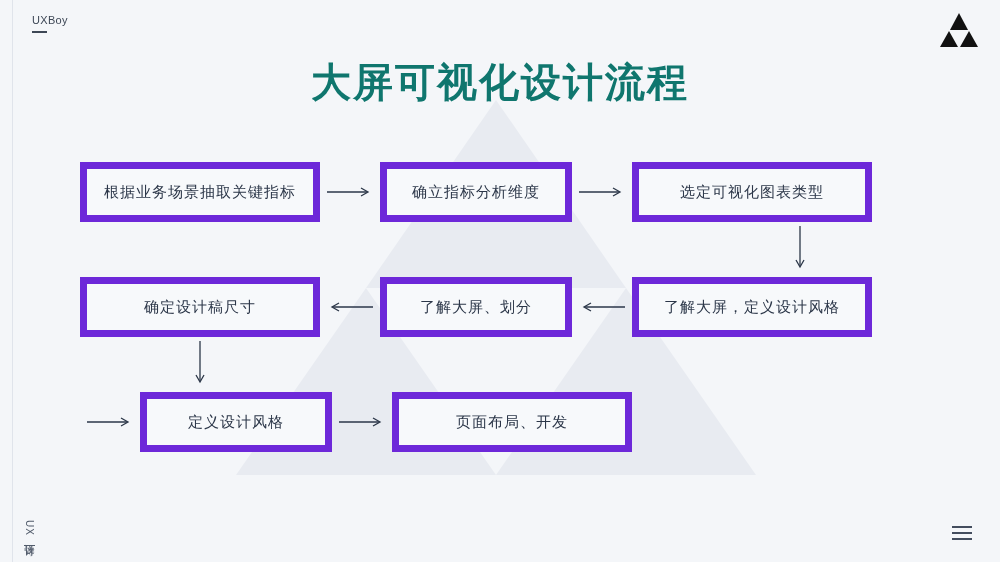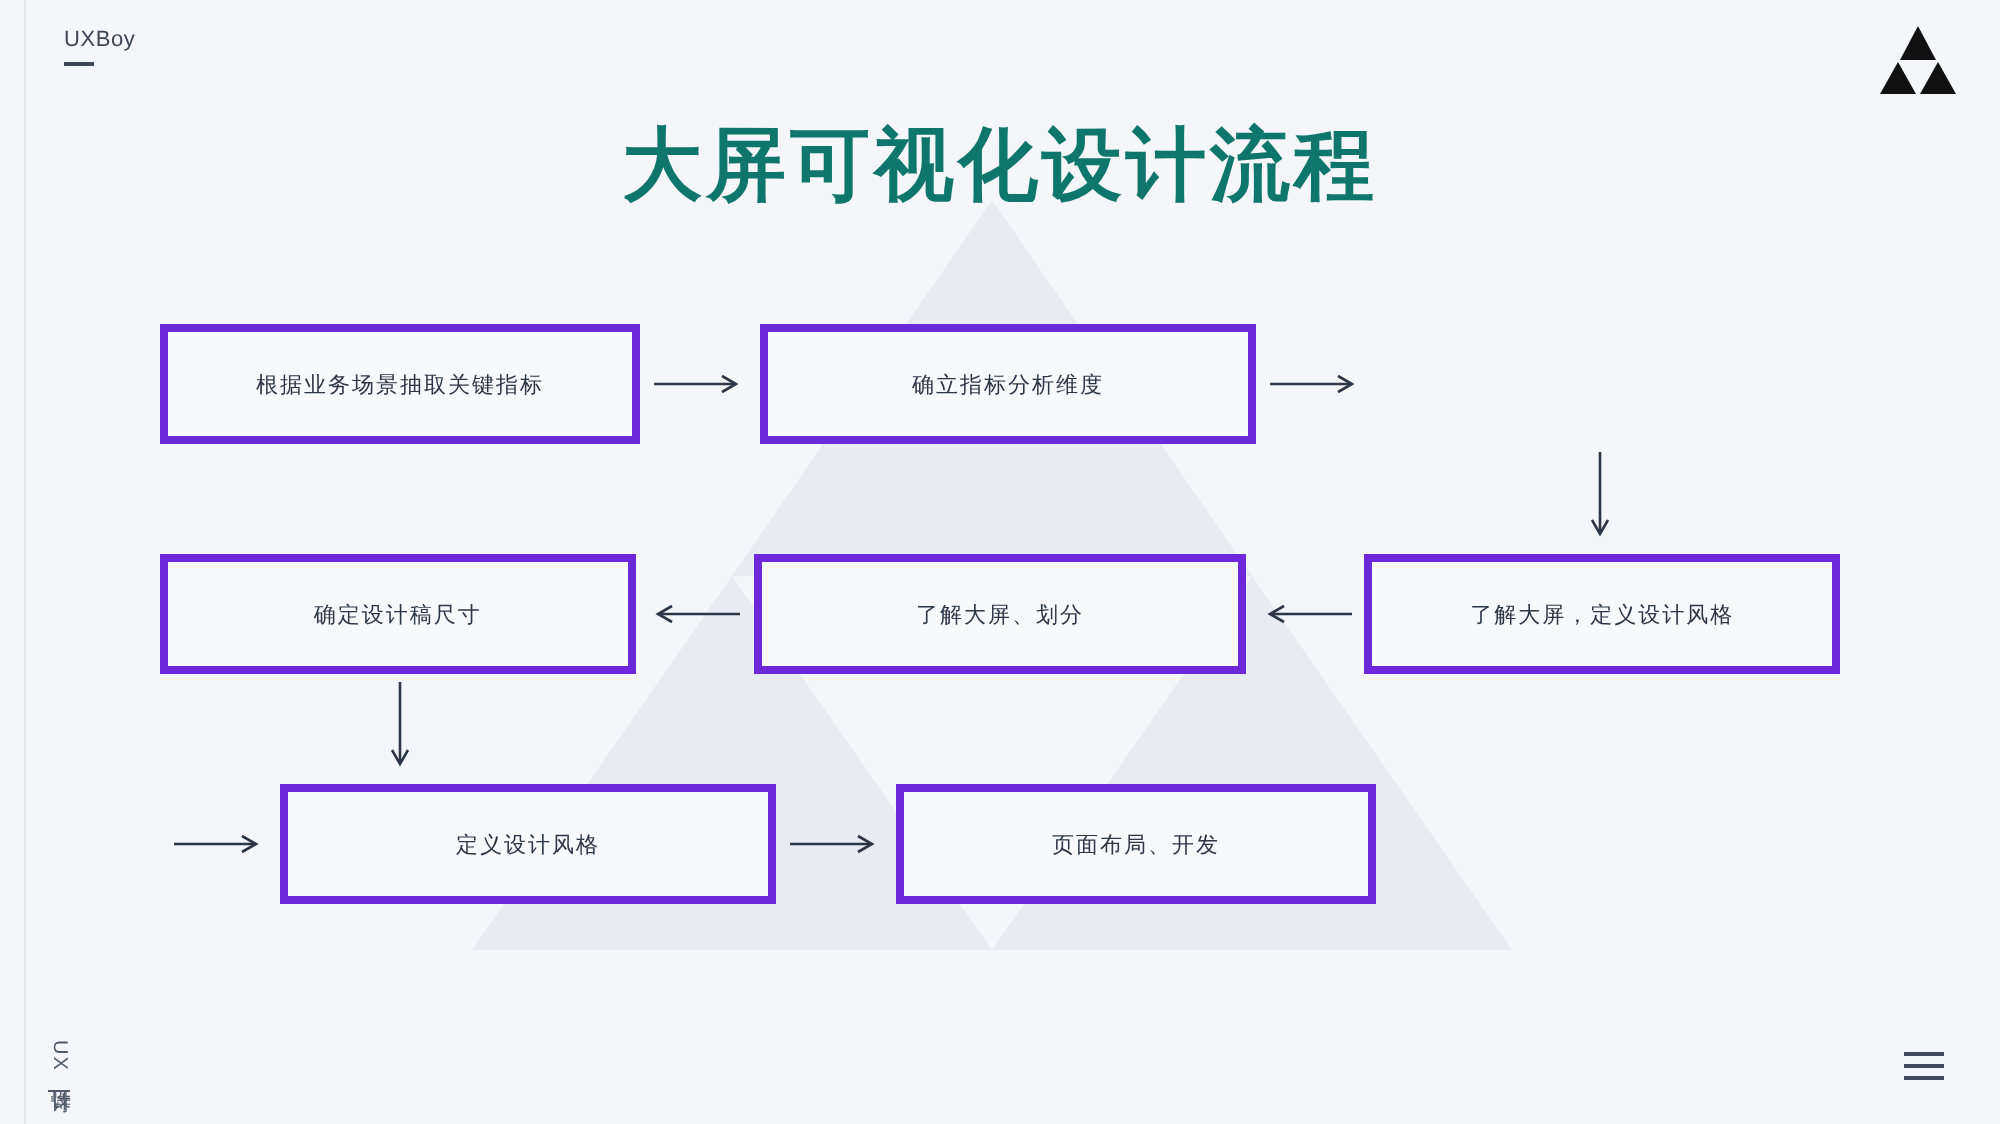--- a/index.html
+++ b/index.html
@@ -94,32 +94,32 @@
   .flow-row {
     display: flex;
     align-items: center;
     height: 60px;
   }
   .row-gap { height: 55px; position: relative; }
 
   .node {
     box-sizing: border-box;
     height: 60px;
-    border: 4px solid #6d28d9;
+    border: 7px solid #6d28d9;
     background: #f7f9fb;
     display: flex;
     align-items: center;
     justify-content: center;
-    font-size: 11px;
+    font-size: 15px;
     color: #2b3648;
     letter-spacing: 1px;
     font-weight: 500;
   }
   .node.col1 { width: 240px; }
-  .node.col2 { width: 248px; }
+  .node.col2 { width: 192px; }
   .node.col3 { width: 240px; }
 
   .h-arrow {
     width: 60px;
     height: 60px;
     display: flex;
     align-items: center;
     justify-content: center;
   }
   .h-arrow svg { display: block; }
@@ -218,20 +218,21 @@
         <polyline points="34,2 41,6 34,10" fill="none" stroke="#2b3648" stroke-width="1.3"></polyline>
       </svg>
     </div>
     <div class="node col2">确立指标分析维度</div>
     <div class="h-arrow">
       <svg width="46" height="12" viewBox="0 0 46 12" xmlns="http://www.w3.org/2000/svg">
         <line x1="0" y1="6" x2="40" y2="6" stroke="#2b3648" stroke-width="1.3"></line>
         <polyline points="34,2 41,6 34,10" fill="none" stroke="#2b3648" stroke-width="1.3"></polyline>
       </svg>
     </div>
+    <div class="node col3">选定可视化图表类型</div>
   </div>
 
   <div class="row-gap">
     <div class="v-arrow right-pos">
       <svg width="12" height="46" viewBox="0 0 12 46" xmlns="http://www.w3.org/2000/svg">
         <line x1="6" y1="0" x2="6" y2="40" stroke="#2b3648" stroke-width="1.3"></line>
         <polyline points="2,34 6,41 10,34" fill="none" stroke="#2b3648" stroke-width="1.3"></polyline>
       </svg>
     </div>
   </div>

